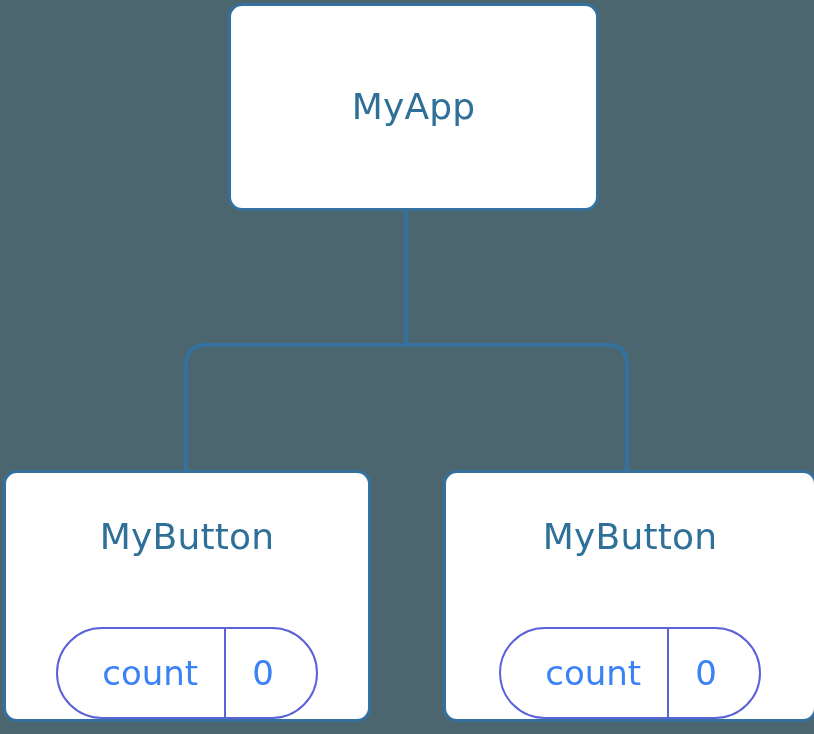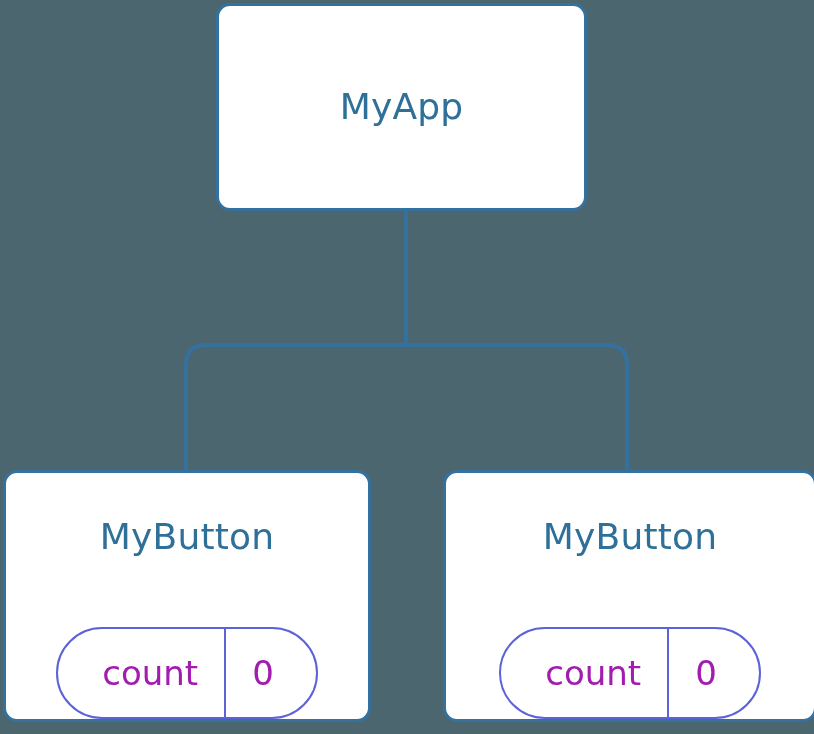--- a/index.html
+++ b/index.html
@@ -38,21 +38,21 @@
     border: 3px solid #35719e;
     border-radius: 14px;
     box-sizing: border-box;
     display: flex;
     flex-direction: column;
     align-items: center;
     justify-content: space-between;
   }
 
   .node-root {
-    left: 216px;
+    left: 228px;
     top: 3px;
     width: 371px;
     height: 208px;
     justify-content: center;
   }
 
   
   .node-child-left {
     left: 3px;
     top: 470px;
@@ -93,21 +93,21 @@
     box-sizing: border-box;
     background: transparent;
     overflow: hidden;
   }
 
   .pill-key,
   .pill-value {
     display: flex;
     align-items: center;
     justify-content: center;
-    color: #a21caf;
+    color: #3b82f6;
     font-size: 34px;
     font-weight: 400;
     line-height: 1;
     white-space: nowrap;
   }
 
   .pill-key {
     padding: 0 26px 0 44px;
   }
 

